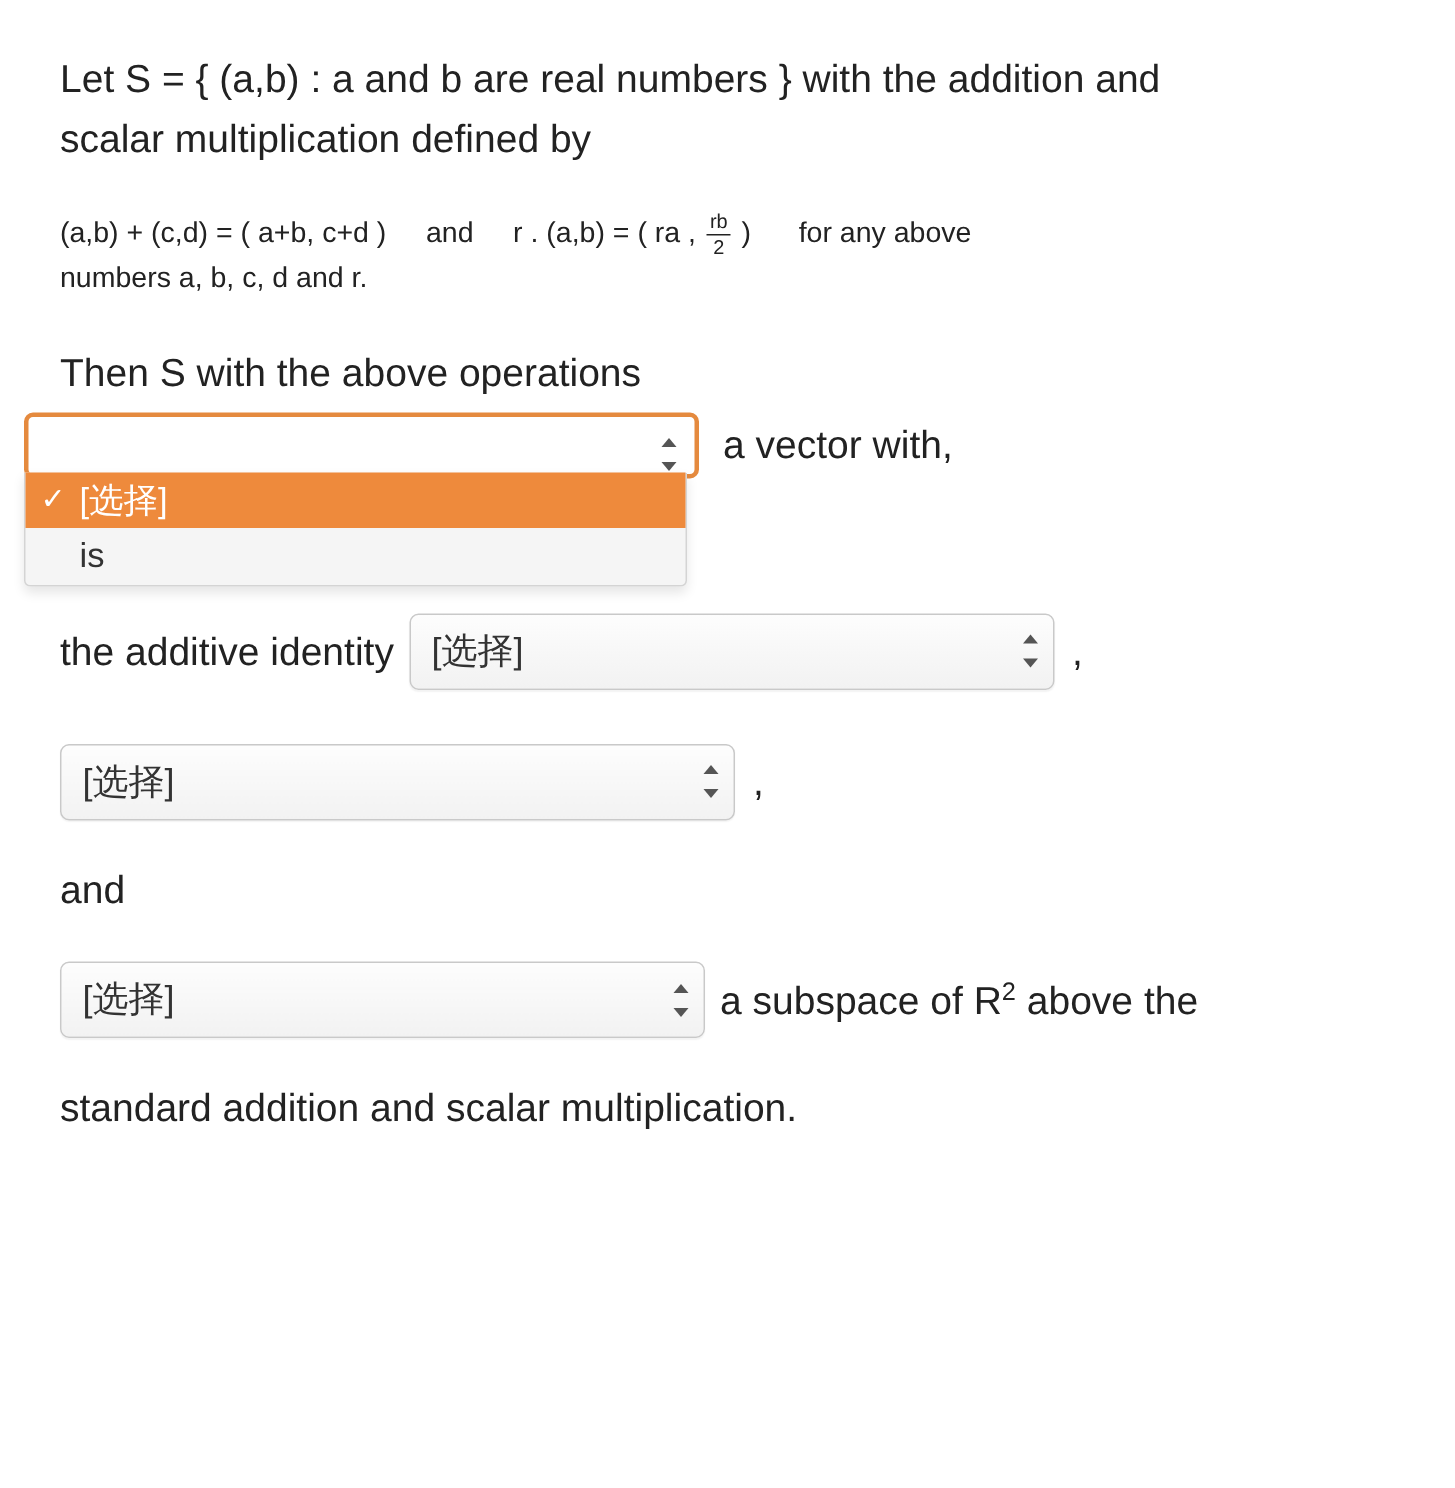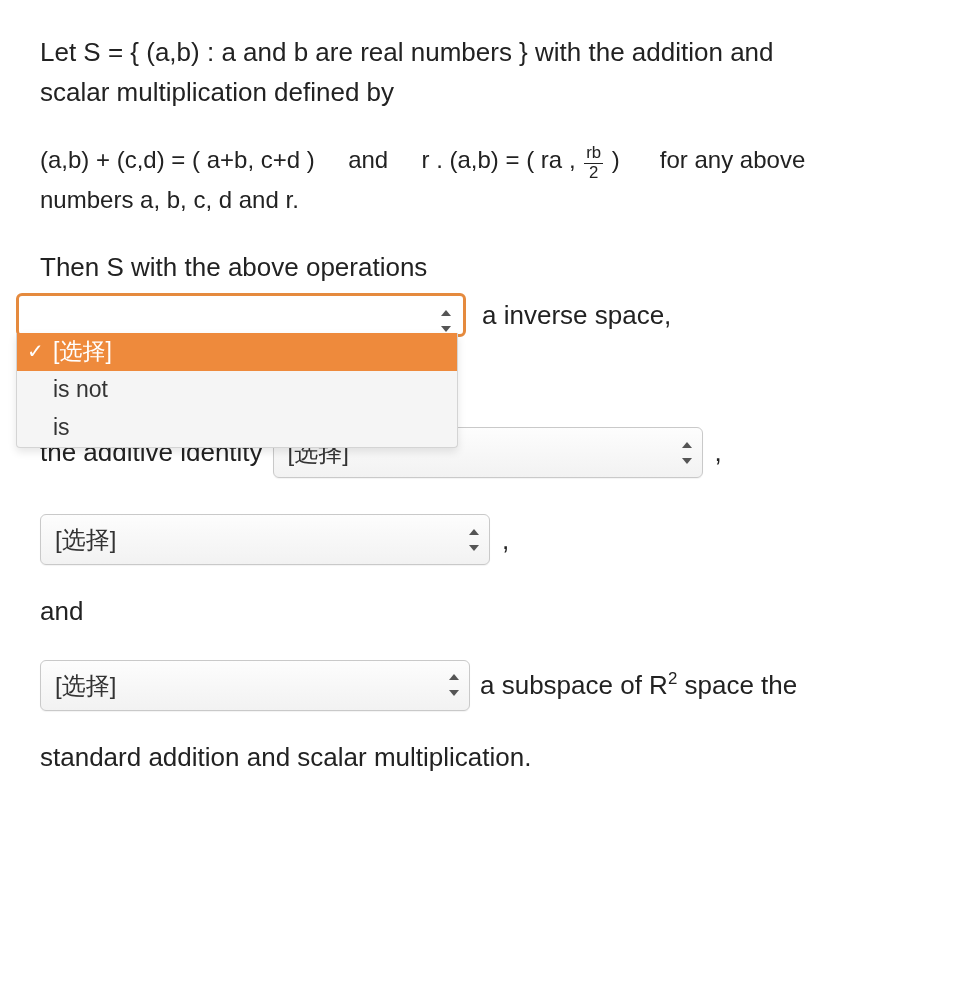--- a/index.html
+++ b/index.html
@@ -13,21 +13,21 @@
     width: 848px;
     padding: 32px 40px 40px 40px;
     color: #222;
     font-size: 26px;
     line-height: 1.55;
   }
   .para {
     margin: 0 0 28px 0;
   }
   .mathline {
-    font-size: 24px;
+    font-size: 19px;
   }
   
   .frac {
     display: inline-block;
     vertical-align: -0.6em;
     text-align: center;
     font-size: 0.7em;
     line-height: 1;
     margin: 0 2px;
   }
@@ -177,28 +177,25 @@
     <span class="dd-wrap">
       <div class="dd-open" style="height:44px; position:relative; padding:6px 40px 6px 14px;">
         <span class="stepper"></span>
       </div>
       <div class="dd-list">
         <div class="dd-item selected">
           <span class="check">✓</span>
           <span>[选择]</span>
         </div>
         <div class="dd-item">
-          <span>is not</span>
-        </div>
-        <div class="dd-item">
           <span>is</span>
         </div>
       </div>
     </span>
-    <span style="margin-left:6px;">a inverse space,</span>
+    <span style="margin-left:6px;">a vector with,</span>
   </div>
 
   <div class="line">
     <span>the additive identity</span>
     <span class="sel mid">
       <span>[选择]</span>
       <span class="stepper"></span>
     </span>
     <span class="after-comma">,</span>
   </div>
@@ -213,19 +210,19 @@
 
   <p class="para" style="margin-top:26px;">and</p>
 
 
   <div class="line">
     <span class="sel mid">
       <span>[选择]</span>
       <span class="stepper"></span>
     </span>
     <span>
-      <span>a subspace of R</span><sup>2</sup><span> space the</span>
+      <span>a subspace of R</span><sup>2</sup><span> above the</span>
     </span>
   </div>
 
   <p class="para" style="margin-top:6px;">standard addition and scalar multiplication.</p>
 
 </div>
 
 </body></html>

